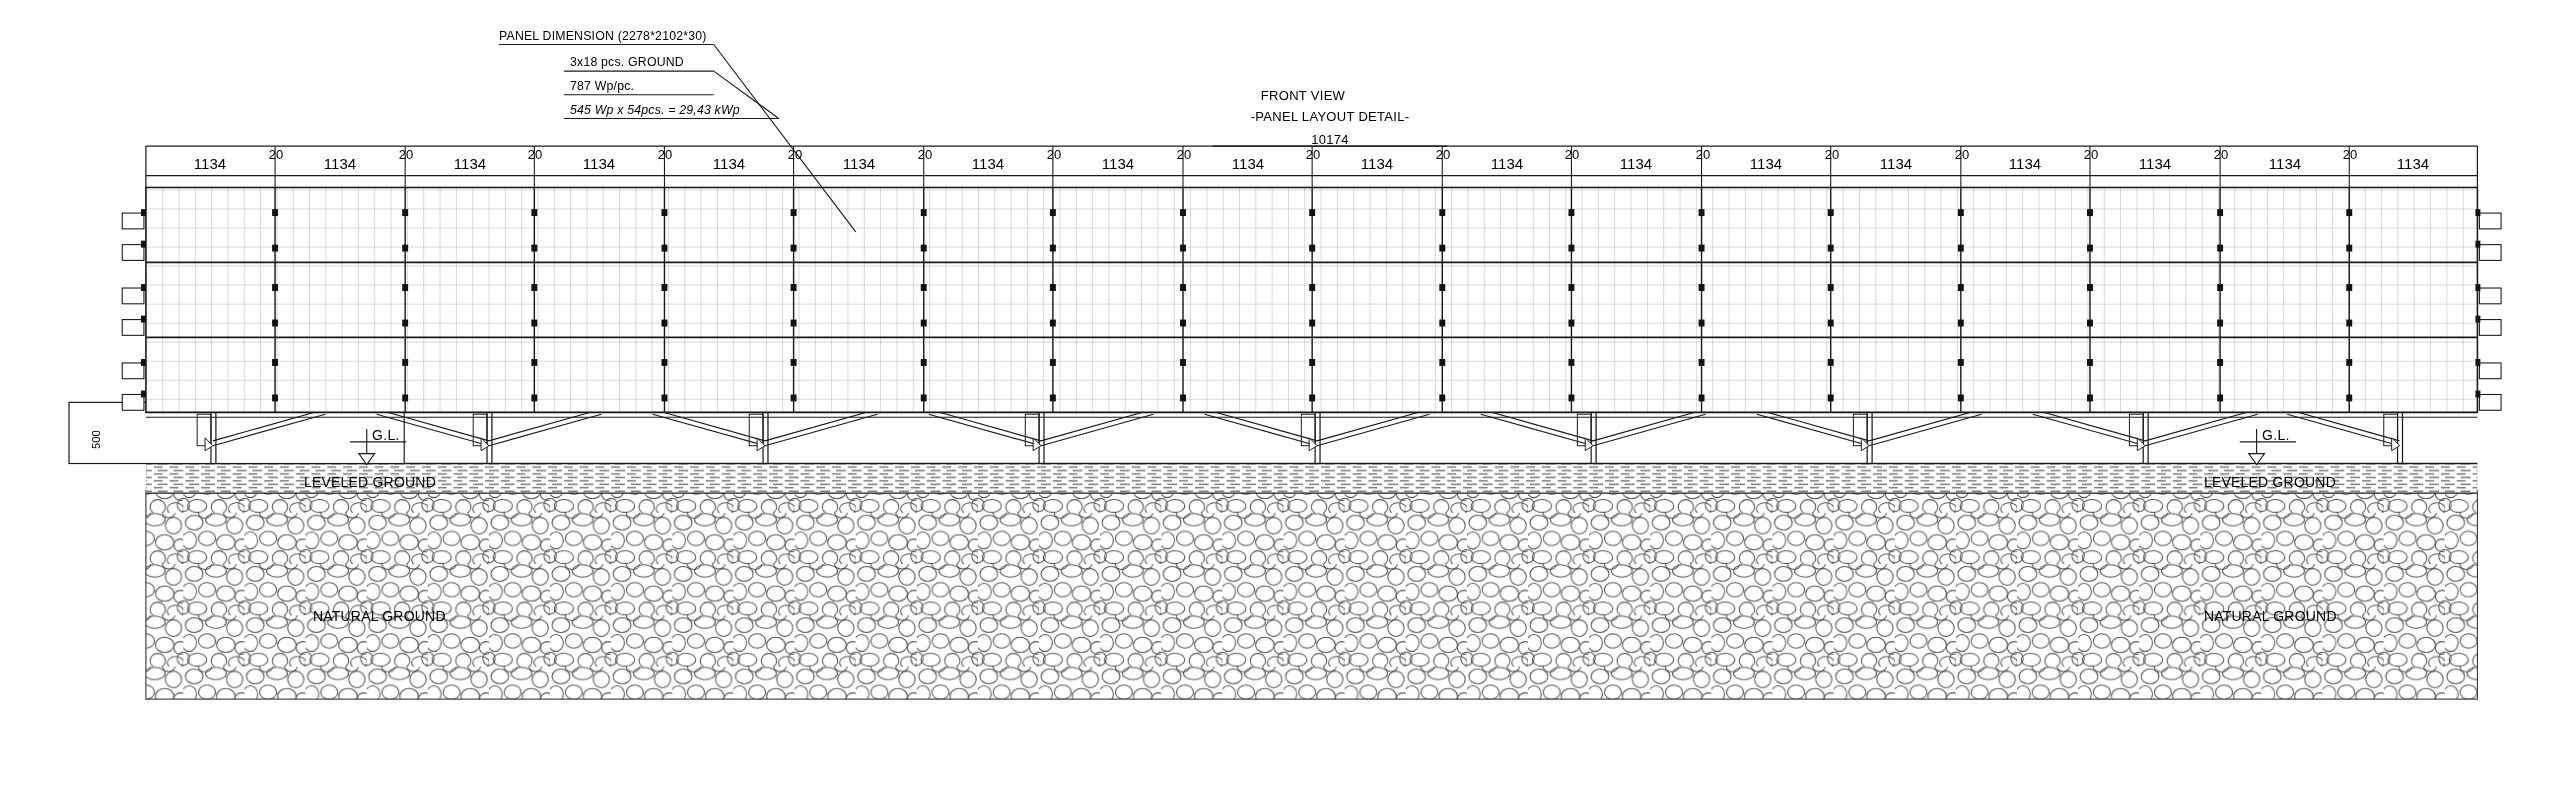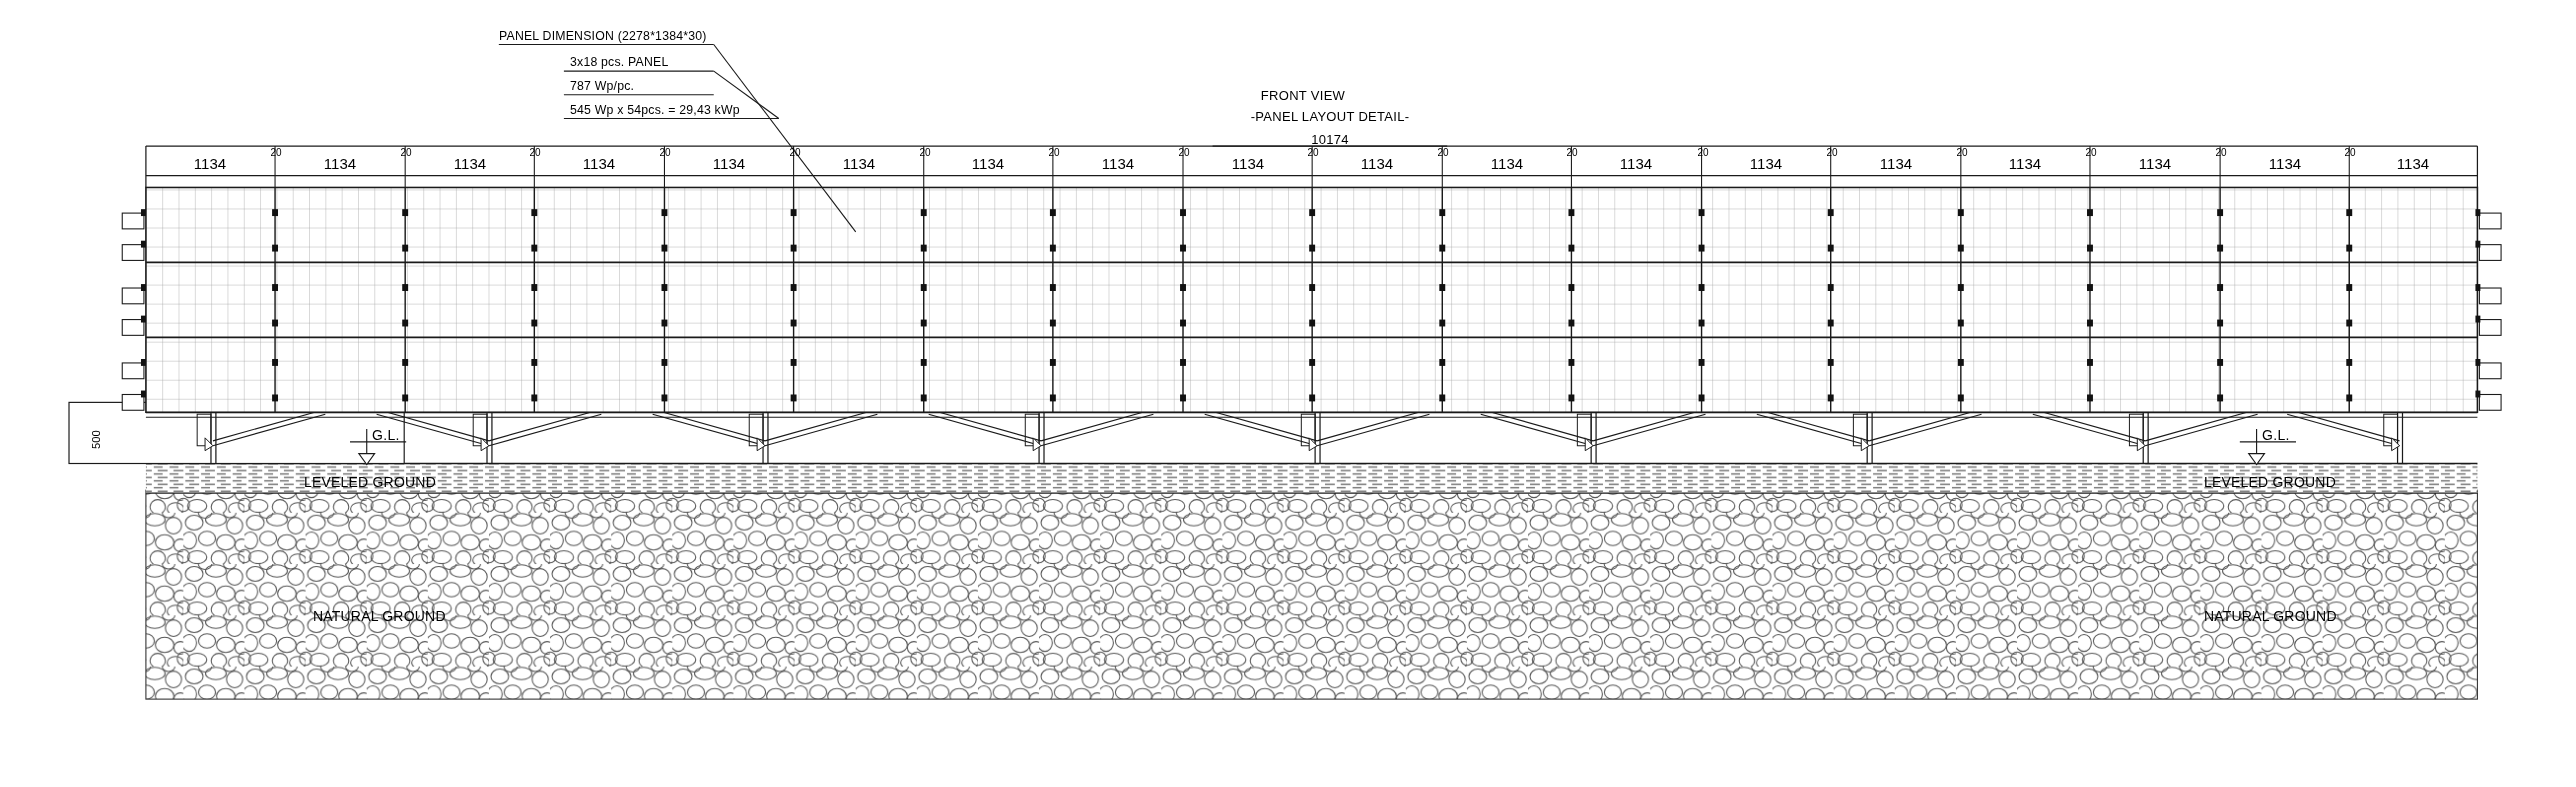--- a/index.html
+++ b/index.html
@@ -18,21 +18,21 @@
   .cad-text {
     position: absolute;
     font-family: "Liberation Sans", sans-serif;
     color: #000;
     white-space: nowrap;
     line-height: 1;
   }
   .t-annot { font-size: 12.3px; letter-spacing: 0.2px; }
   .t-title { font-size: 13px; letter-spacing: 0.3px; }
   .t-dim   { font-size: 15px; }
-  .t-dim-sm{ font-size: 10px; }
+  .t-dim-sm{ font-size: 13px; }
   .t-ground{ font-size: 14px; letter-spacing:0.2px; }
   .t-gl    { font-size: 14px; letter-spacing:0.3px; }
   .t-500   { font-size: 11.3px; transform: rotate(-90deg); transform-origin: left top; }
   .ctr { transform: translateX(-50%); }
 </style>
 </head>
 <body>
 
 <div id="stage">
 
@@ -424,24 +424,24 @@
       <line x1="372" y1="435" x2="372" y2="468"></line>
       <path d="M364 460 L380 460 L372 471 Z" fill="#ffffff"></path>
     </g>
     <g stroke="#1a1a1a" stroke-width="1.15" fill="none">
       <line x1="2272" y1="448" x2="2329" y2="448"></line>
       <line x1="2289" y1="435" x2="2289" y2="468"></line>
       <path d="M2281 460 L2297 460 L2289 471 Z" fill="#ffffff"></path>
     </g>
   </svg>
 
-  <div class="cad-text t-annot" style="left:499px; top:30px;">PANEL DIMENSION (2278*1384*30)</div>
-  <div class="cad-text t-annot" style="left:570px; top:56px;">3x18 pcs. PANEL</div>
+  <div class="cad-text t-annot" style="left:499px; top:30px;">PANEL DIMENSION (2278*2102*30)</div>
+  <div class="cad-text t-annot" style="left:570px; top:56px;">3x18 pcs. GROUND</div>
   <div class="cad-text t-annot" style="left:570px; top:80px;">787 Wp/pc.</div>
-  <div class="cad-text t-annot" style="left:570px; top:104px;">545 Wp x 54pcs. = 29,43 kWp</div>
+  <div class="cad-text t-annot" style="left:570px; top:104px;font-style:italic;">545 Wp x 54pcs. = 29,43 kWp</div>
 
   <div class="cad-text t-title ctr" style="left:1303px; top:89px;">FRONT VIEW</div>
   <div class="cad-text t-title ctr" style="left:1330px; top:110px;">-PANEL LAYOUT DETAIL-</div>
   <div class="cad-text t-title ctr" style="left:1330px; top:133px;">10174</div>
 
   <div id="dim-labels">
       <div class="cad-text t-dim ctr" style="left: 210px; top: 156px;">1134</div>
       <div class="cad-text t-dim-sm ctr" style="left: 276px; top: 148px;">20</div>
       <div class="cad-text t-dim ctr" style="left: 340px; top: 156px;">1134</div>
       <div class="cad-text t-dim-sm ctr" style="left: 406px; top: 148px;">20</div>

